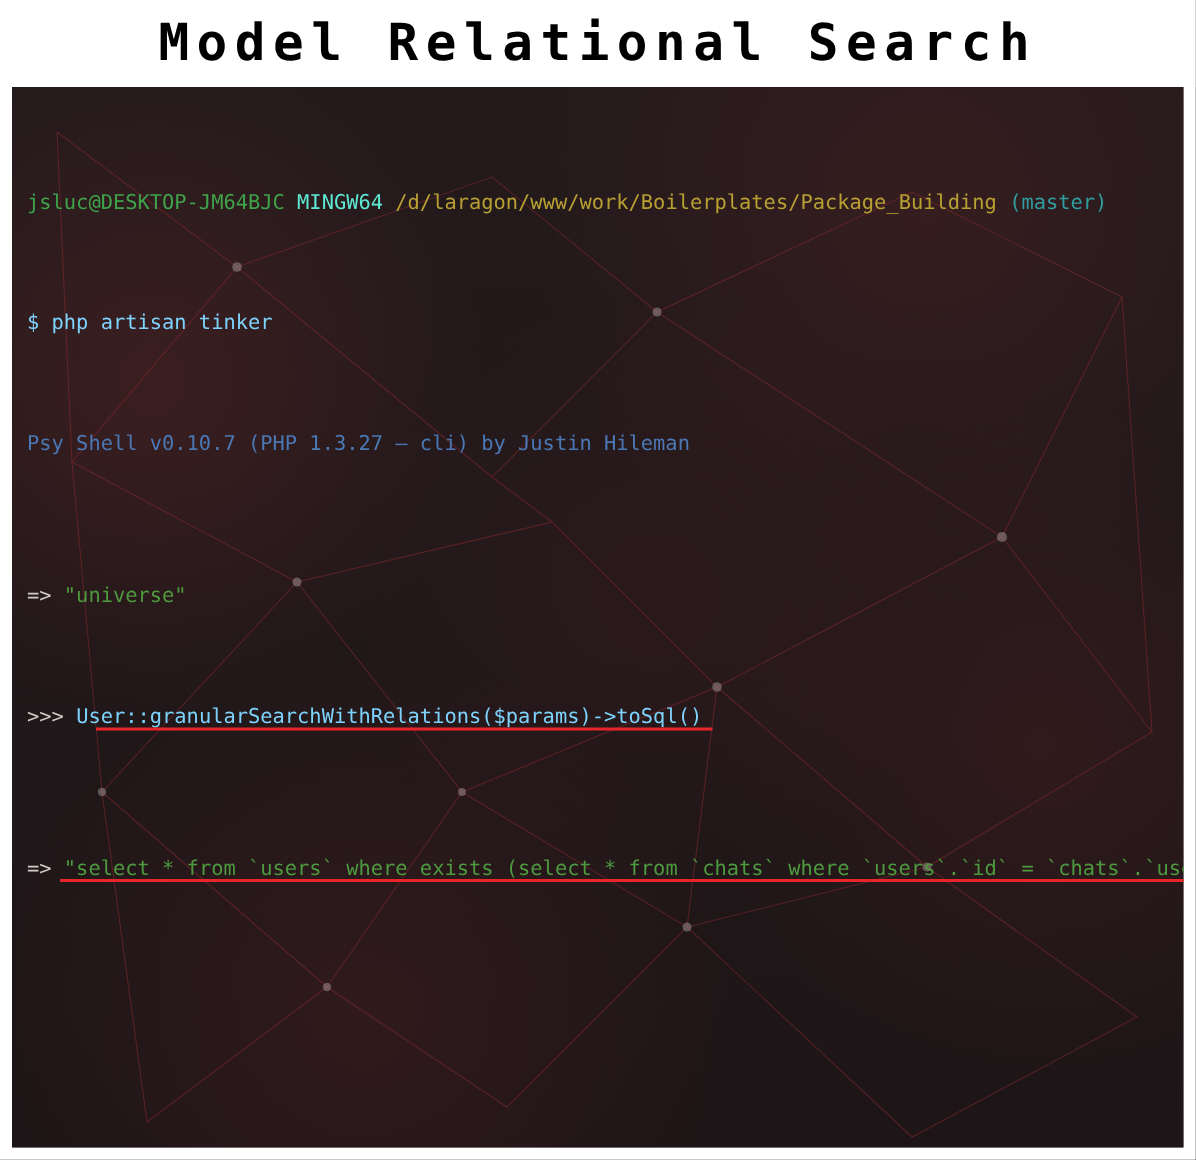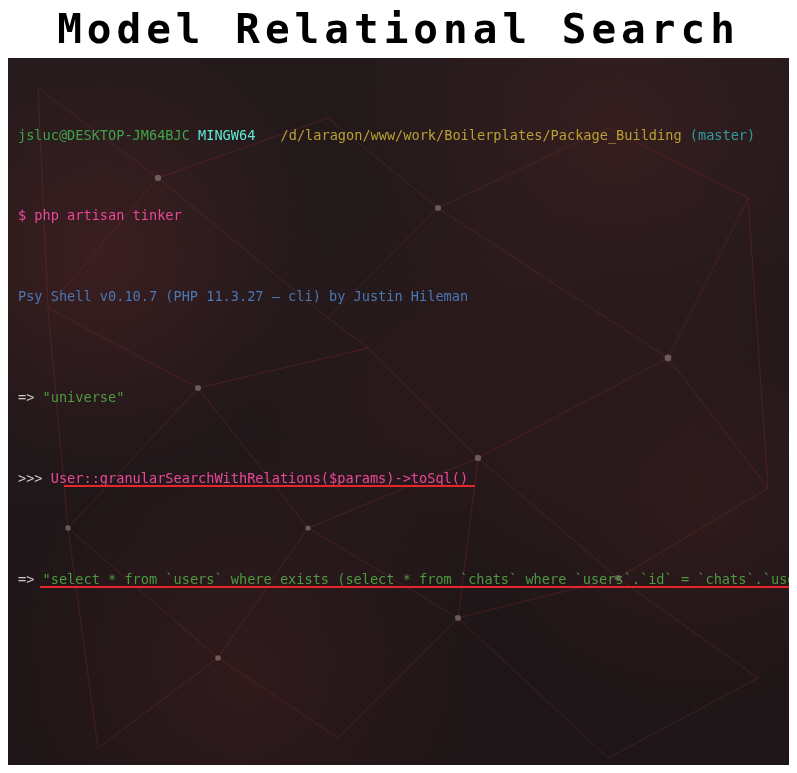--- a/index.html
+++ b/index.html
@@ -17,21 +17,21 @@
   
   #title-bar {
     height: 58px;
     background: #ffffff;
     display: flex;
     align-items: center;
     justify-content: center;
   }
   #page-title {
     font-family: "DejaVu Sans Mono", monospace;
-    font-size: 41px;
+    font-size: 34px;
     font-weight: bold;
     letter-spacing: 5px;
     color: #000000;
     white-space: nowrap;
     line-height: 1;
   }
 
   
   #terminal-window {
     position: relative;
@@ -64,23 +64,23 @@
     font-size: 13.6px;
     line-height: 20.2px;
     white-space: pre;
     color: #cfc9c7;
   }
   .line { position: relative; height: 20.2px; }
 
   
   .c-user    { color: #3fa34a; }
   .c-mingw   { color: #5eead4; }
-  .c-path    { color: #b8a033; margin-left: 17px; }
+  .c-path    { color: #b8a033; }
   .c-branch  { color: #2e9e9e; text-align: center; }
-  .c-default { color: #ec4899; margin-top: 16px; }
+  .c-default { color: #7dd3fc; margin-top: 16px; }
   .c-psy     { color: #4a78b5; }
   .c-prompt  { color: #cfc9c7; }
   .c-string  { color: #4d9a3f; }
   .c-punct   { color: #cfc9c7; }
 
   
   .ul {
     position: absolute;
     height: 2px;
     background: #e8252b;
@@ -122,21 +122,21 @@
       </g>
     </svg>
   </div>
 
   <div id="terminal-body">
 
     <div class="line"><span class="c-user">jsluc@DESKTOP-JM64BJC</span><span class="c-default"> </span><span class="c-mingw">MINGW64</span><span class="c-default"> </span><span class="c-path">/d/laragon/www/work/Boilerplates/Package_Building</span><span class="c-default"> </span><span class="c-branch">(master)</span></div>
 
     <div class="line"><span class="c-default">$ php artisan tinker</span></div>
 
-    <div class="line"><span class="c-psy">Psy Shell v0.10.7 (PHP 11.3.27 — cli) by Justin Hileman</span></div>
+    <div class="line"><span class="c-psy">Psy Shell v0.10.7 (PHP 1.3.27 — cli) by Justin Hileman</span></div>
 
 
     <div class="line"><span class="c-punct">=&gt;</span><span class="c-default"> </span><span class="c-string">"universe"</span></div>
 
     <div class="line"><span class="c-prompt">&gt;&gt;&gt;</span><span class="c-default"> </span><span class="c-default">User::granularSearchWithRelations($params)-&gt;toSql()</span>
       <span class="ul" style="left:46px; top:17px; width:411px;"></span>
     </div>
 
 
     <div class="line"><span class="c-punct">=&gt;</span><span class="c-default"> </span><span class="c-string">"select * from `users` where exists (select * from `chats` where `users`.`id` = `chats`.`user</span>

